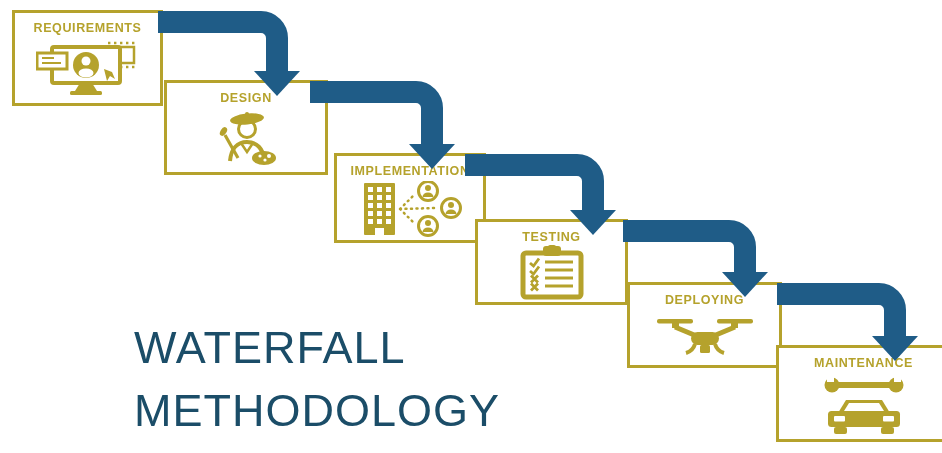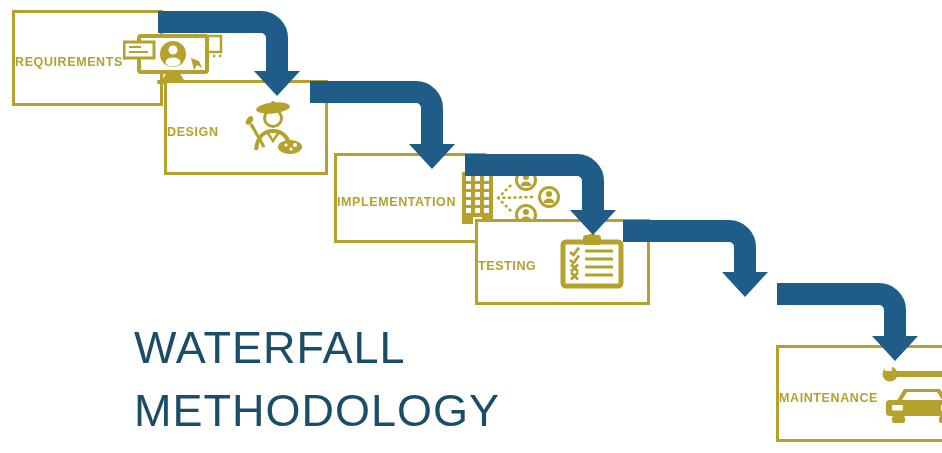--- a/index.html
+++ b/index.html
@@ -8,21 +8,21 @@
     --navy:#1b4d68;
     --bg:#ffffff;
   }
   html,body{margin:0;padding:0;background:var(--bg);}
   #canvas{
     position:relative;width:942px;height:453px;background:var(--bg);
     font-family:"Liberation Sans", sans-serif;overflow:hidden;
   }
   .stage{
     position:absolute;background:#fff;border:3px solid var(--gold);
-    box-sizing:border-box;display:flex;flex-direction:row;align-items:center;
+    box-sizing:border-box;display:flex;flex-direction:column;align-items:center;
   }
   .stage-label{
     padding-top:8px;font-size:12.5px;font-weight:700;letter-spacing:.6px;
     color:var(--gold);white-space:nowrap;
   }
   .stage-icon{flex:1;display:flex;align-items:center;justify-content:center;width:100%;}
   .stage-icon svg{display:block;}
   .gold-fill{fill:var(--gold);}
   .gold-stroke{stroke:var(--gold);fill:none;}
   #arrows{position:absolute;left:0;top:0;pointer-events:none;}
@@ -108,36 +108,51 @@
           <circle cx="93" cy="24" r="3" class="gold-fill"></circle>
           <path d="M87.5,33 A5.5,4.5 0 0 1 98.5,33 Z" class="gold-fill"></path>
           <circle cx="70" cy="45" r="9.5" fill="#fff" stroke="#b5a22c" stroke-width="3"></circle>
           <circle cx="70" cy="42" r="3" class="gold-fill"></circle>
           <path d="M64.5,51 A5.5,4.5 0 0 1 75.5,51 Z" class="gold-fill"></path>
         </g>
       </svg>
     </div>
   </div>
 
-  <div class="stage" style="left:475px;top:219px;width:175px;height:86px">
+  <div class="stage" style="left:475px;top:219px;width:153px;height:86px">
     <div class="stage-label">TESTING</div>
     <div class="stage-icon">
       <svg width="66" height="56" viewBox="0 0 66 56">
         <rect x="4" y="8" width="58" height="44" rx="3" fill="#fff" stroke="#b5a22c" stroke-width="5"></rect>
         <rect x="24" y="1" width="18" height="10" rx="3" class="gold-fill"></rect>
         <rect x="29" y="0" width="8" height="4" rx="2" class="gold-fill"></rect>
         <path d="M11,18 L14.5,21 L20,13.5" class="gold-stroke" stroke-width="2.8"></path>
         <path d="M11,26 L14.5,29 L20,21.5" class="gold-stroke" stroke-width="2.8"></path>
         <path d="M12,30.5 L19,37.5 M19,30.5 L12,37.5" class="gold-stroke" stroke-width="2.8"></path>
         <path d="M12,38.5 L19,45.5 M19,38.5 L12,45.5" class="gold-stroke" stroke-width="2.8"></path>
         <path d="M26,17 h28 M26,25 h28 M26,33 h28 M26,41 h28" class="gold-stroke" stroke-width="3"></path>
       </svg>
     </div>
   </div>
 
+  <div class="stage" style="left:627px;top:282px;width:155px;height:86px">
+    <div class="stage-label">DEPLOYING</div>
+    <div class="stage-icon">
+      <svg width="100" height="46" viewBox="0 0 100 46">
+        <rect x="2" y="6" width="36" height="4.5" rx="2" class="gold-fill"></rect>
+        <rect x="62" y="6" width="36" height="4.5" rx="2" class="gold-fill"></rect>
+        <rect x="17" y="10" width="7" height="5" class="gold-fill"></rect>
+        <rect x="76" y="10" width="7" height="5" class="gold-fill"></rect>
+        <path d="M20,14 L44,24 M80,14 L56,24" class="gold-stroke" stroke-width="5"></path>
+        <rect x="36" y="19" width="28" height="13" rx="6.5" class="gold-fill"></rect>
+        <path d="M40,31 Q38,38 31,40 M60,31 Q62,38 69,40" class="gold-stroke" stroke-width="4"></path>
+        <rect x="45" y="32" width="10" height="8" rx="1.5" class="gold-fill"></rect>
+      </svg>
+    </div>
+  </div>
 
   <div class="stage" style="left:776px;top:345px;width:175px;height:97px">
     <div class="stage-label">MAINTENANCE</div>
     <div class="stage-icon">
       <svg width="88" height="62" viewBox="0 0 88 62">
         <rect x="14" y="8" width="60" height="6" rx="3" class="gold-fill"></rect>
         <circle cx="12" cy="11" r="7.5" class="gold-fill"></circle>
         <rect x="7" y="0" width="7" height="8" fill="#fff"></rect>
         <circle cx="76" cy="11" r="7.5" class="gold-fill"></circle>
         <rect x="74" y="0" width="7" height="8" fill="#fff"></rect>

